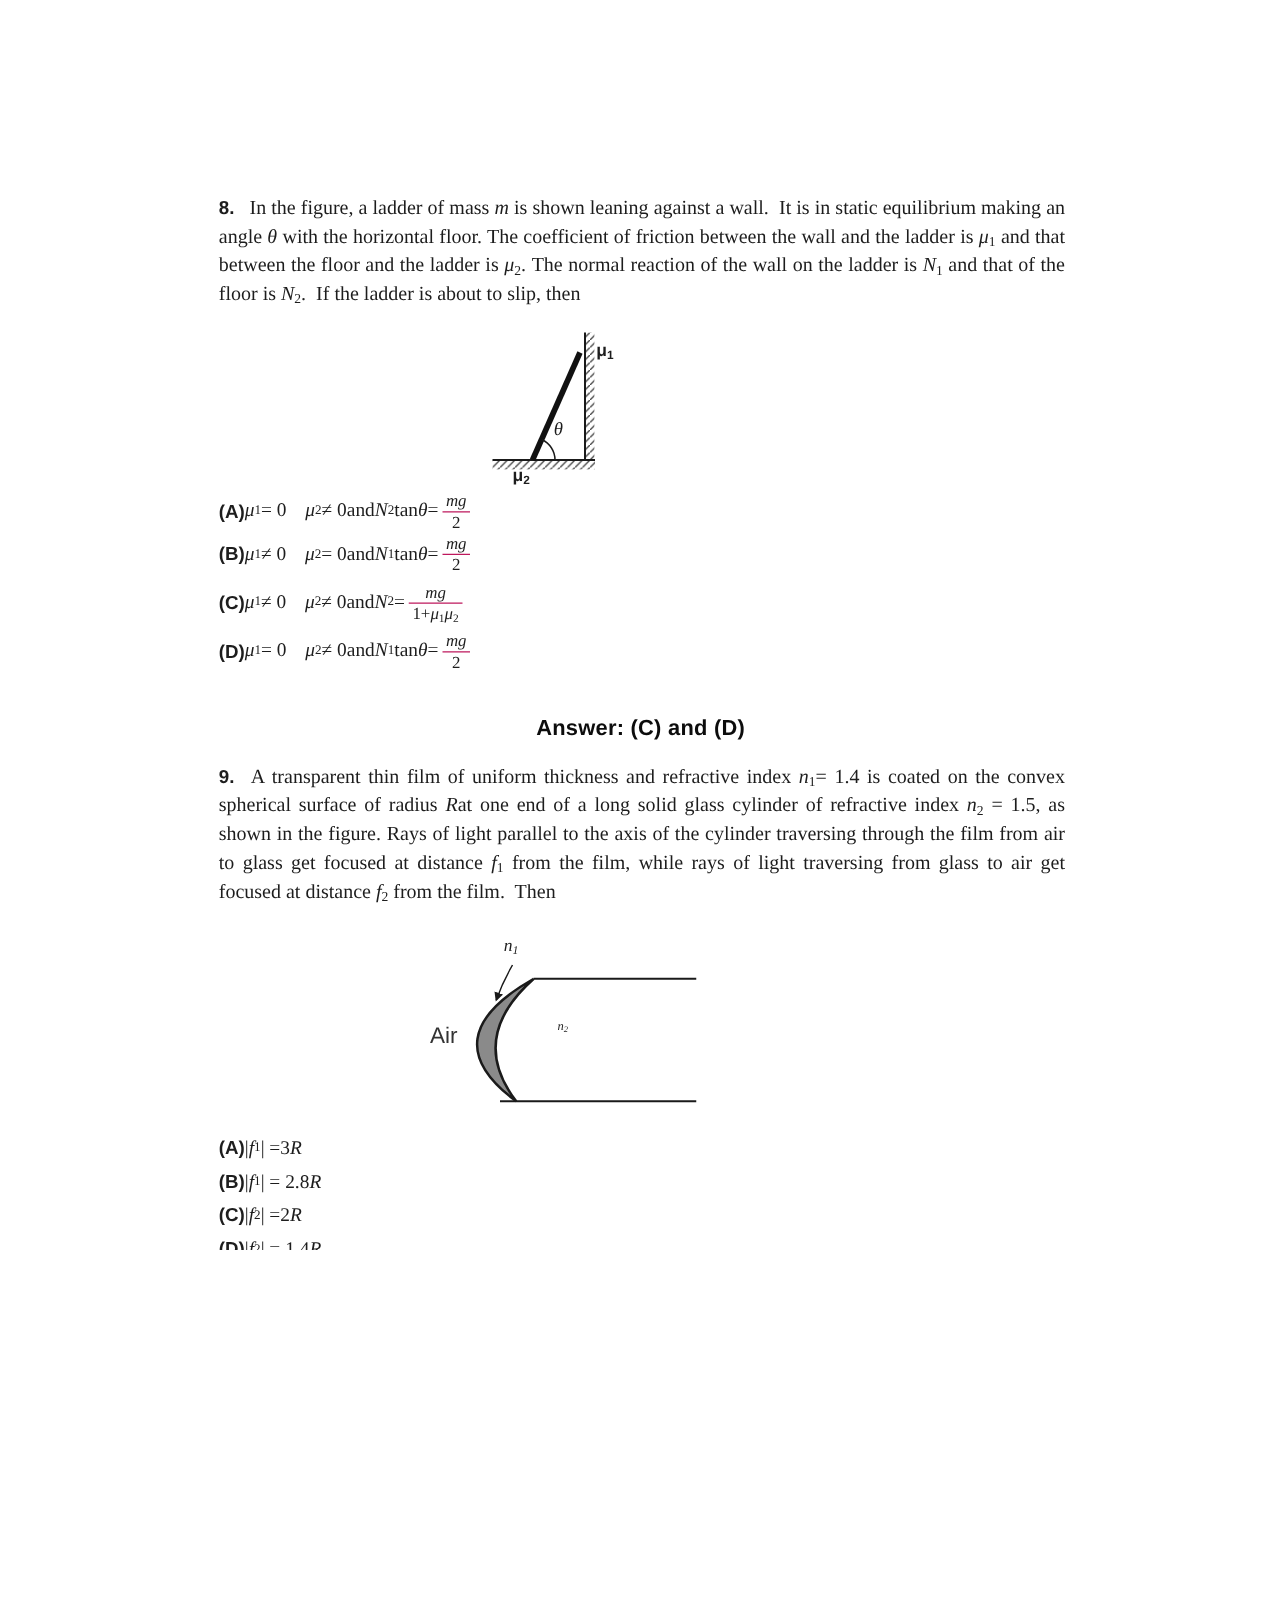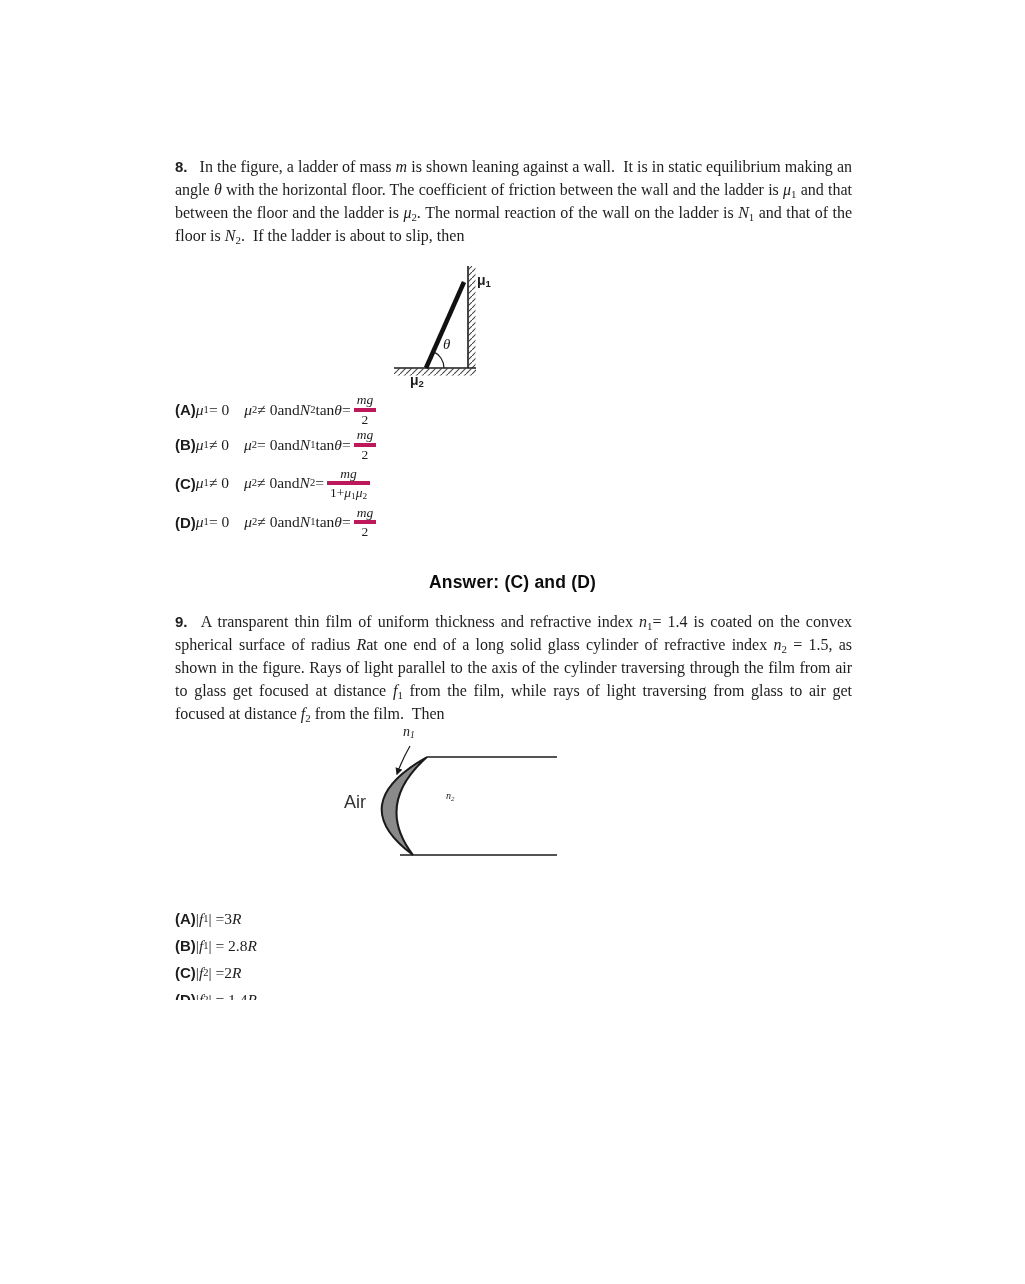--- a/index.html
+++ b/index.html
@@ -24,21 +24,21 @@
     text-align:justify;
   }
   .qtext i{font-style:italic;}
   sub{font-size:0.68em;vertical-align:-0.25em;line-height:0;}
   .qnum{font-family:"Liberation Sans",sans-serif;font-weight:bold;font-size:15px;}
   .optl{font-family:"Liberation Sans",sans-serif;font-weight:bold;font-size:15px;}
   .options{position:absolute;left:175px;}
   .opt-row{font-size:15.5px;display:flex;align-items:center;}
   .opt-row .gap{display:inline-block;width:15px;}
   .frac{display:inline-block;text-align:center;vertical-align:middle;font-size:13.5px;line-height:1.15;margin-left:3px;}
-  .frac .num{display:block;border-bottom:4px solid #be185d;padding:0 3px;text-align:center;}
+  .frac .num{display:block;border-bottom:1px solid #be185d;padding:0 3px;text-align:center;}
   .frac .den{display:block;padding:0 3px;}
   .answer{
     position:absolute;left:0;width:100%;
     text-align:center;
     font-family:"Liberation Sans",sans-serif;
     font-weight:bold;font-size:17.5px;color:#0c0c0c;
     letter-spacing:0.2px;
   }
   .fig{position:absolute;}
   .fig-label{position:absolute;white-space:nowrap;}
@@ -109,21 +109,21 @@
     <div class="opt-row" style="min-height:36px;"><b class="optl">(D)</b><i>μ</i><sub>1</sub> = 0<span class="gap"></span><i>μ</i><sub>2</sub> ≠ 0and<i>N</i><sub>1</sub> tan<i>θ</i> = <span class="frac">
           <span class="num"><i>mg</i></span>
           <span class="den">2</span>
         </span></div>
   </div>
 
   <div class="answer" style="top:572px;">Answer: (C) and (D)</div>
 
   <div class="qtext" style="top:610px;"><b class="qnum">9.</b>  A transparent thin film of uniform thickness and refractive index <i>n</i><sub>1</sub>= 1.4 is coated on the convex spherical surface of radius <i>R</i>at one end of a long solid glass cylinder of refractive index <i>n</i><sub>2</sub> = 1.5, as shown in the figure. Rays of light parallel to the axis of the cylinder traversing through the film from air to glass get focused at distance <i>f</i><sub>1</sub> from the film, while rays of light traversing from glass to air get focused at distance <i>f</i><sub>2</sub> from the film.&nbsp; Then</div>
 
-  <div class="fig" style="left:330px;top:720px;width:250px;height:150px;">
+  <div class="fig" style="left:330px;top:746px;width:250px;height:150px;">
     <svg width="250" height="150" viewBox="0 0 250 150">
       <defs>
         <marker id="ah" markerWidth="7" markerHeight="7" refX="5" refY="3" orient="auto">
           <path d="M0,0 L6,3 L0,6 Z" fill="#1a1a1a"></path>
         </marker>
       </defs>
       <line x1="97" y1="37" x2="227" y2="37" stroke="#1a1a1a" stroke-width="1.6"></line>
       <line x1="70" y1="135" x2="227" y2="135" stroke="#1a1a1a" stroke-width="1.6"></line>
       <path class="film" d="M 97 37 Q 14 84 83 135 Q 44 84 97 37 Z"></path>
       <path d="M 80 26 Q 72 40 67 54" fill="none" stroke="#1a1a1a" stroke-width="1.2" marker-end="url(#ah)"></path>

